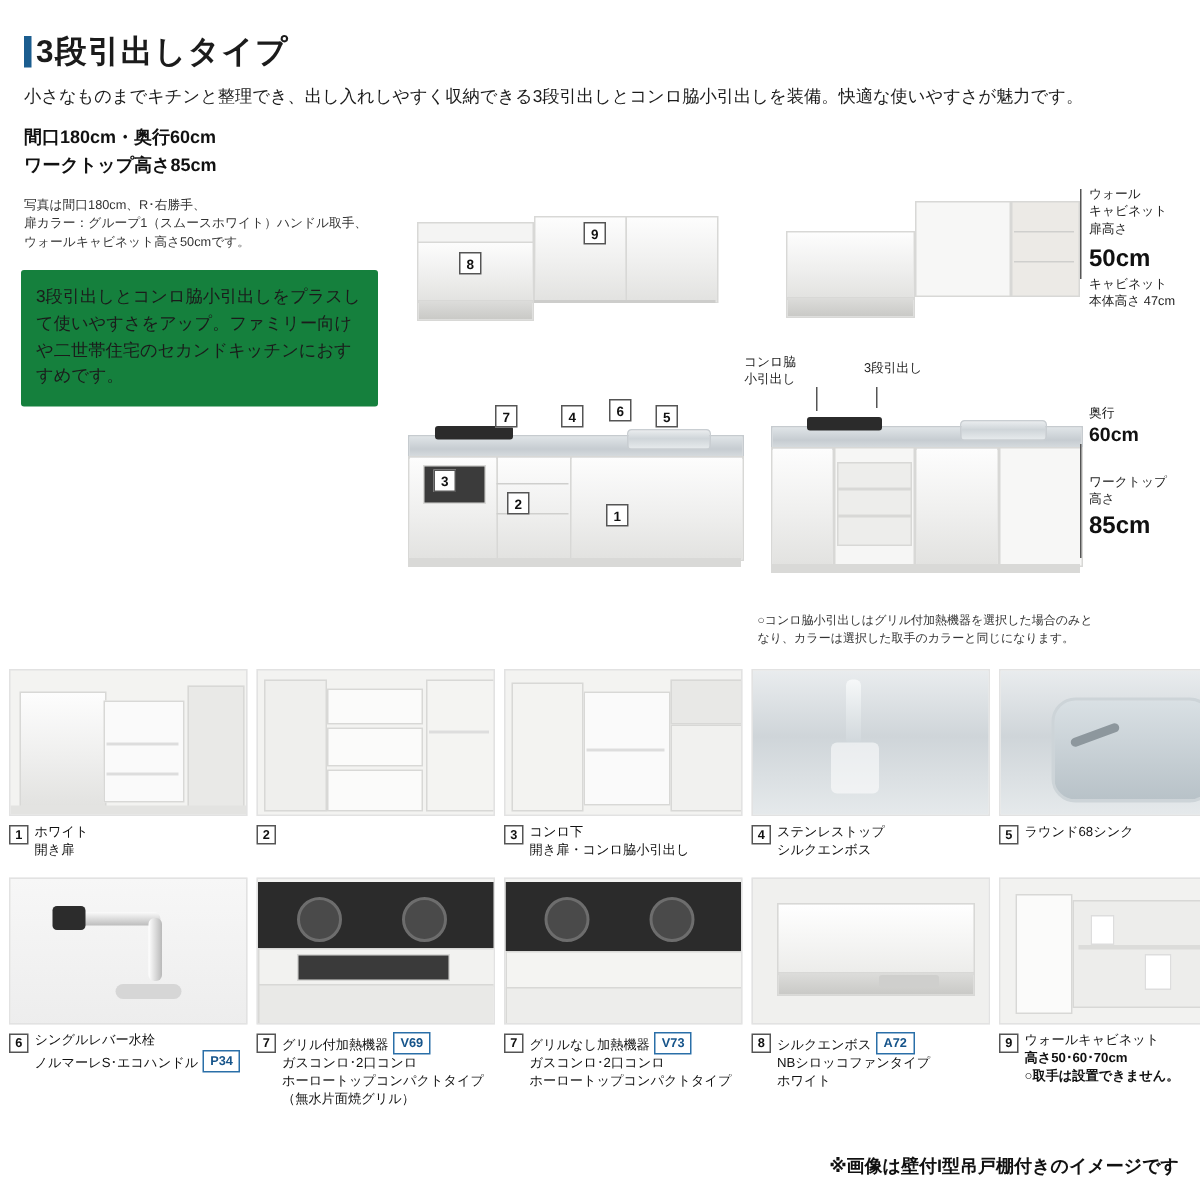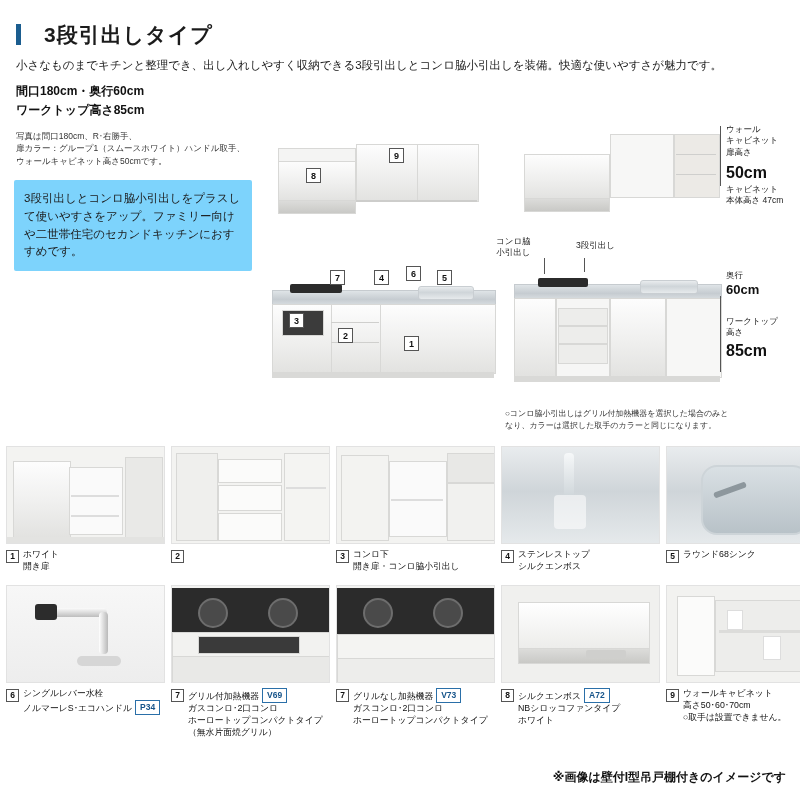--- a/index.html
+++ b/index.html
@@ -13,21 +13,21 @@
   }
   .page{
     position:absolute;left:0;top:0;width:800px;height:800px;
     box-sizing:border-box;
     padding:10px 10px 0 10px;
   }
   
   .title-bar{
     position:relative;
     margin:12px 0 0 6px;
-    padding-left:28px;
+    padding-left:8px;
     font-size:21px;font-weight:bold;letter-spacing:1px;
     color:#1b1b1b;
     line-height:1.2;
   }
   .title-bar:before{
     content:"";position:absolute;left:0;top:2px;bottom:2px;width:5px;background:#1b5d8f;
   }
   .lead{
     margin:10px 6px 0 6px;
     font-size:11.5px;
@@ -38,21 +38,21 @@
     margin:8px 6px 0 6px;
     font-size:12px;font-weight:bold;line-height:1.55;color:#111;
   }
   .note-small{
     margin:10px 6px 0 6px;
     font-size:8.5px;line-height:1.5;color:#333;
   }
   .callout{
     margin:12px 6px 0 4px;
     width:218px;
-    background:#7dd3fc;
+    background:#15803d;
     border-radius:2px;
     padding:10px 10px;
     font-size:11.5px;line-height:1.55;color:#1b1b1b;
   }
 
   
   .ph{position:relative;overflow:hidden;background:#f2f2f0;}
   .cab{position:absolute;background:linear-gradient(180deg,#fdfdfd 0%,#efefee 55%,#e2e2e0 100%);border:1px solid #d8d8d6;}
   .cab.dark{background:linear-gradient(180deg,#dcdcda 0%,#c9c9c6 100%);}
   .steel{background:linear-gradient(180deg,#e9ecee 0%,#cfd5d9 45%,#e6eaec 100%);}
@@ -383,21 +383,21 @@
           <div class="cab" style="position:absolute;left:10px;top:10px;width:36px;height:78px;background:#fbfbfa;"></div>
           <div class="cab" style="position:absolute;left:48px;top:14px;width:96px;height:70px;background:#ededeb;"></div>
           <div class="line" style="position:absolute;left:52px;top:44px;width:88px;height:3px;background:#dcdcda;"></div>
           <div style="position:absolute;left:60px;top:24px;width:14px;height:18px;background:#fff;border:1px solid #ddd;"></div>
           <div style="position:absolute;left:96px;top:50px;width:16px;height:22px;background:#fff;border:1px solid #ddd;"></div>
         </div>
         <div class="cap">
           <span class="num">9</span>
           <span class="txt">
             <span>ウォールキャビネット</span><br>
-            <span style="white-space:pre-line;">高さ50･60･70cm
+            <span style="white-space:pre-line;font-weight:bold;">高さ50･60･70cm
 ○取手は設置できません。</span>
           </span>
         </div>
       </div>
 
     </div>
   </div>
 
   <div class="footer-note">※画像は壁付I型吊戸棚付きのイメージです</div>
 

